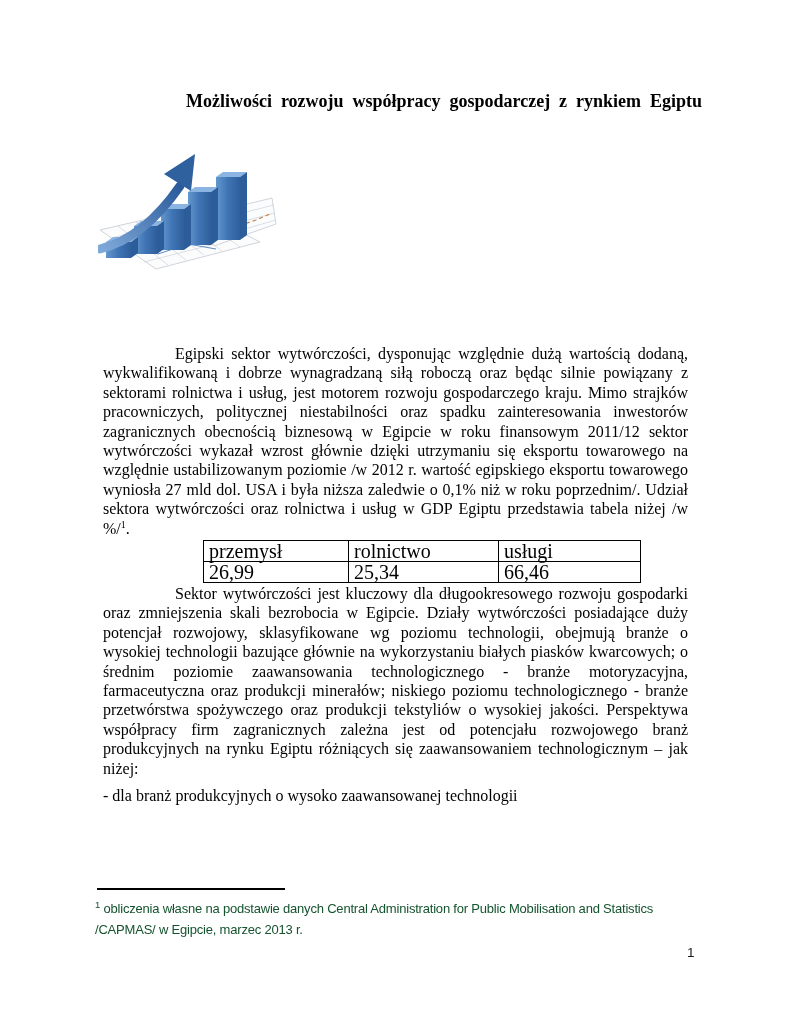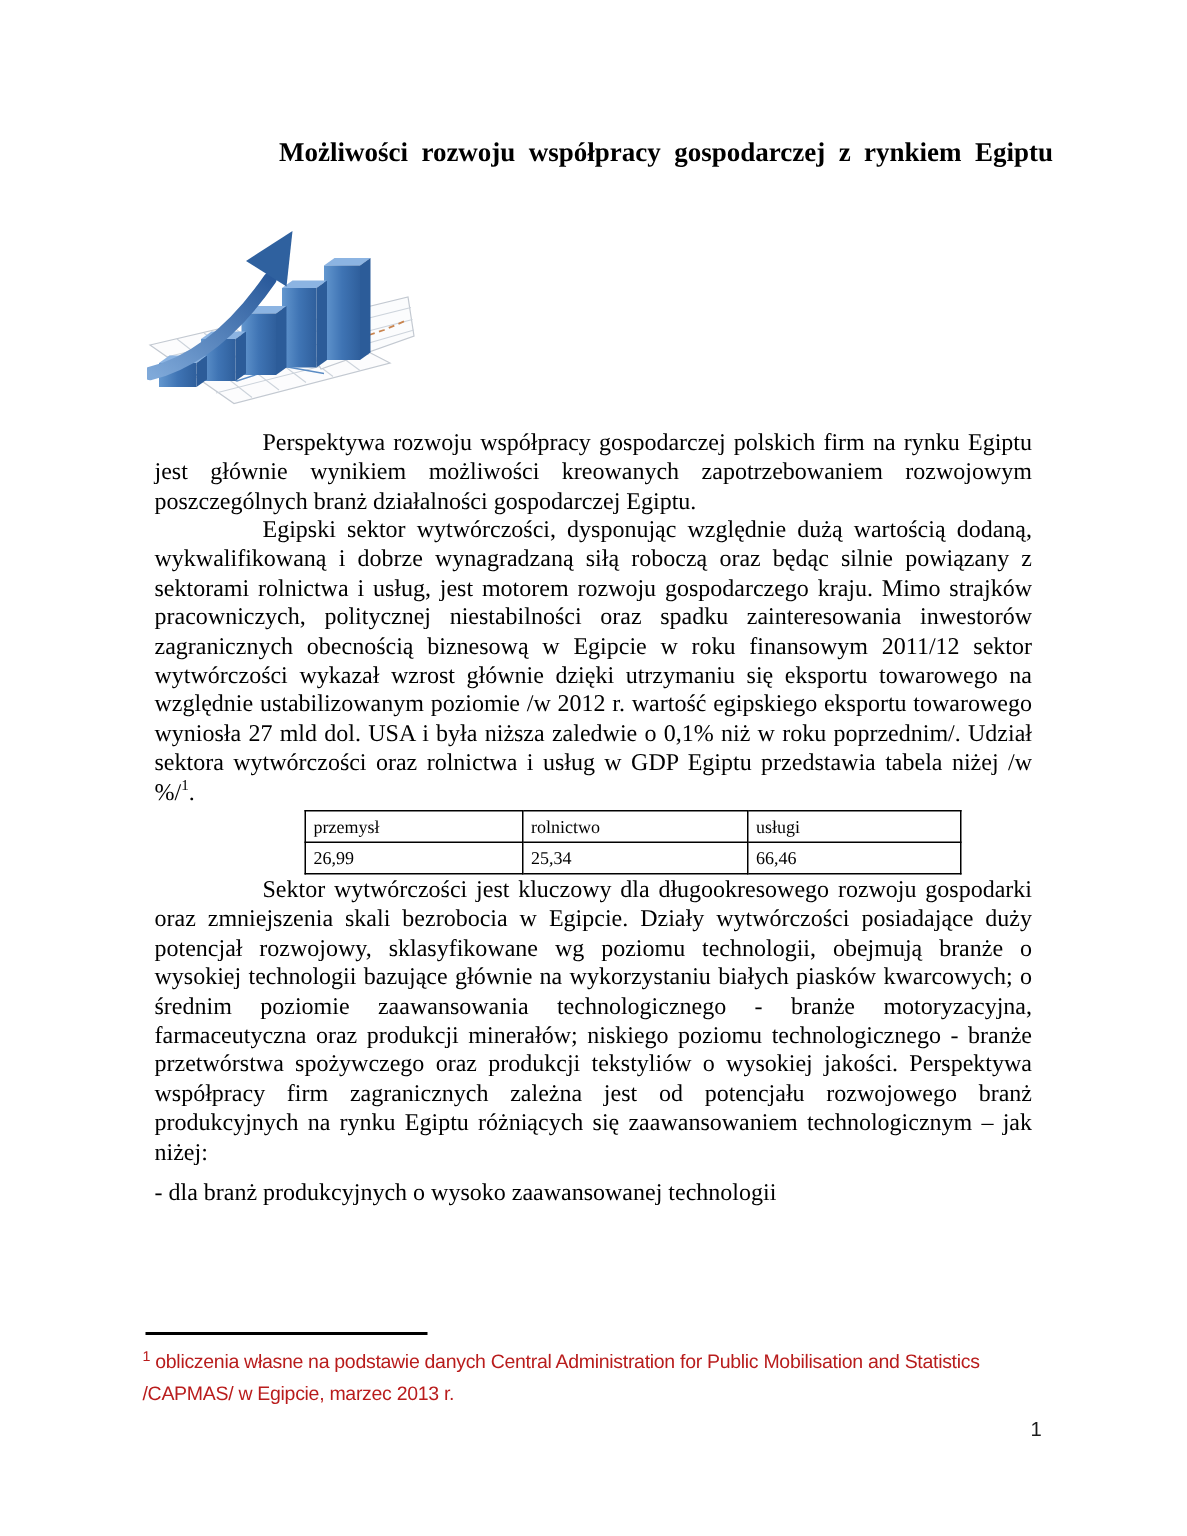--- a/index.html
+++ b/index.html
@@ -40,21 +40,21 @@
   .p2 { top: 344px; }
   .p3 { top: 584px; }
   .italic-heading { top: 786px; }
   .italic-heading p { text-indent: 0; }
   .p4 { top: 819px; }
   sup.fn-ref { font-size: 10px; line-height: 0; }
   .gdp-table {
     position: absolute;
     left: 203px; top: 540px;
     border-collapse: collapse;
-    font-size: 12px;
+    font-size: 20px;
   }
   .gdp-table th, .gdp-table td {
     border: 1px solid #000;
     font-weight: normal;
     text-align: left;
     padding: 0 5px;
     height: 20px;
     line-height: 20px;
   }
   .gdp-table .c1 { width: 134px; }
@@ -67,21 +67,21 @@
     border-top: 2px solid #000;
   }
   .footnote {
     position: absolute;
     left: 95px; top: 894px;
     width: 612px;
     font-family: "Liberation Sans", sans-serif;
     font-size: 13px;
     letter-spacing: -0.2px;
     line-height: 21px;
-    color: #b91c1c;
+    color: #14532d;
   }
   .footnote sup { font-size: 9.5px; }
   .page-number {
     position: absolute;
     left: 687px; top: 945px;
     font-family: "Liberation Sans", sans-serif;
     font-size: 13.5px;
     color: #1a1a1a;
   }
 </style>
@@ -144,23 +144,20 @@
       <rect x="36" y="74" width="23" height="28" fill="url(#barF)"></rect>
       <polygon points="8,90 33,90 40,85 15,85" fill="#8cb4e2"></polygon>
       <polygon points="33,90 40,85 40,101 33,106" fill="#2c5c99"></polygon>
       <rect x="8" y="90" width="25" height="16" fill="url(#barF)"></rect>
     </g>
 
     <path d="M2,97 Q46,86 82,34" stroke="url(#arrG)" stroke-width="9" fill="none" stroke-linecap="round"></path>
     <polygon points="66,22 97,2 93,39" fill="#2f619f"></polygon>
   </svg>
 
-  <div class="bodyblock p1">
-    <p>Perspektywa rozwoju współpracy gospodarczej polskich firm na rynku Egiptu jest głównie wynikiem możliwości kreowanych zapotrzebowaniem rozwojowym poszczególnych branż działalności gospodarczej Egiptu.</p>
-  </div>
 
   <div class="bodyblock p2">
     <p><span>Egipski sektor wytwórczości, dysponując względnie dużą wartością dodaną, wykwalifikowaną i dobrze wynagradzaną siłą roboczą oraz będąc silnie powiązany z sektorami rolnictwa i usług, jest motorem rozwoju gospodarczego kraju. Mimo strajków pracowniczych, politycznej niestabilności oraz spadku zainteresowania inwestorów zagranicznych obecnością biznesową w Egipcie w roku finansowym 2011/12 sektor wytwórczości wykazał wzrost głównie dzięki utrzymaniu się eksportu towarowego na względnie ustabilizowanym poziomie /w 2012 r. wartość egipskiego eksportu towarowego wyniosła 27 mld dol. USA i była niższa zaledwie o 0,1% niż w roku poprzednim/. Udział sektora wytwórczości oraz rolnictwa i usług w GDP Egiptu przedstawia tabela niżej /w %/</span><sup class="fn-ref">1</sup><span>.</span></p>
   </div>
 
   <table class="gdp-table">
     <tbody>
         <tr>
       <th class="c1">przemysł</th>
       <th class="c2">rolnictwo</th>

